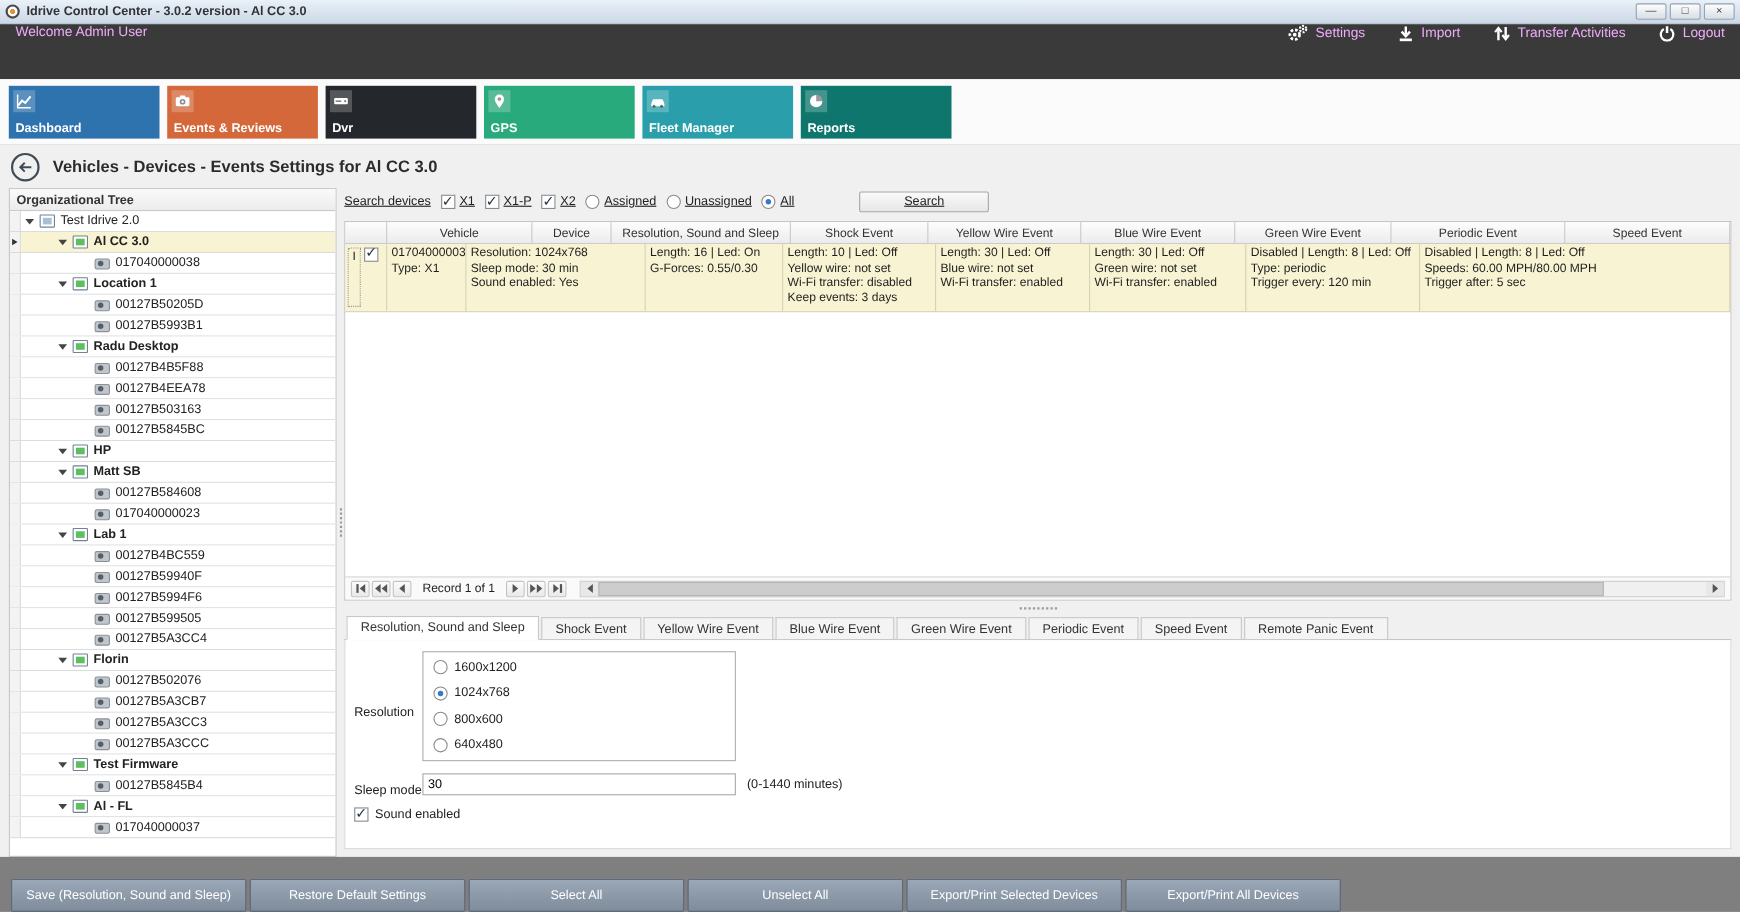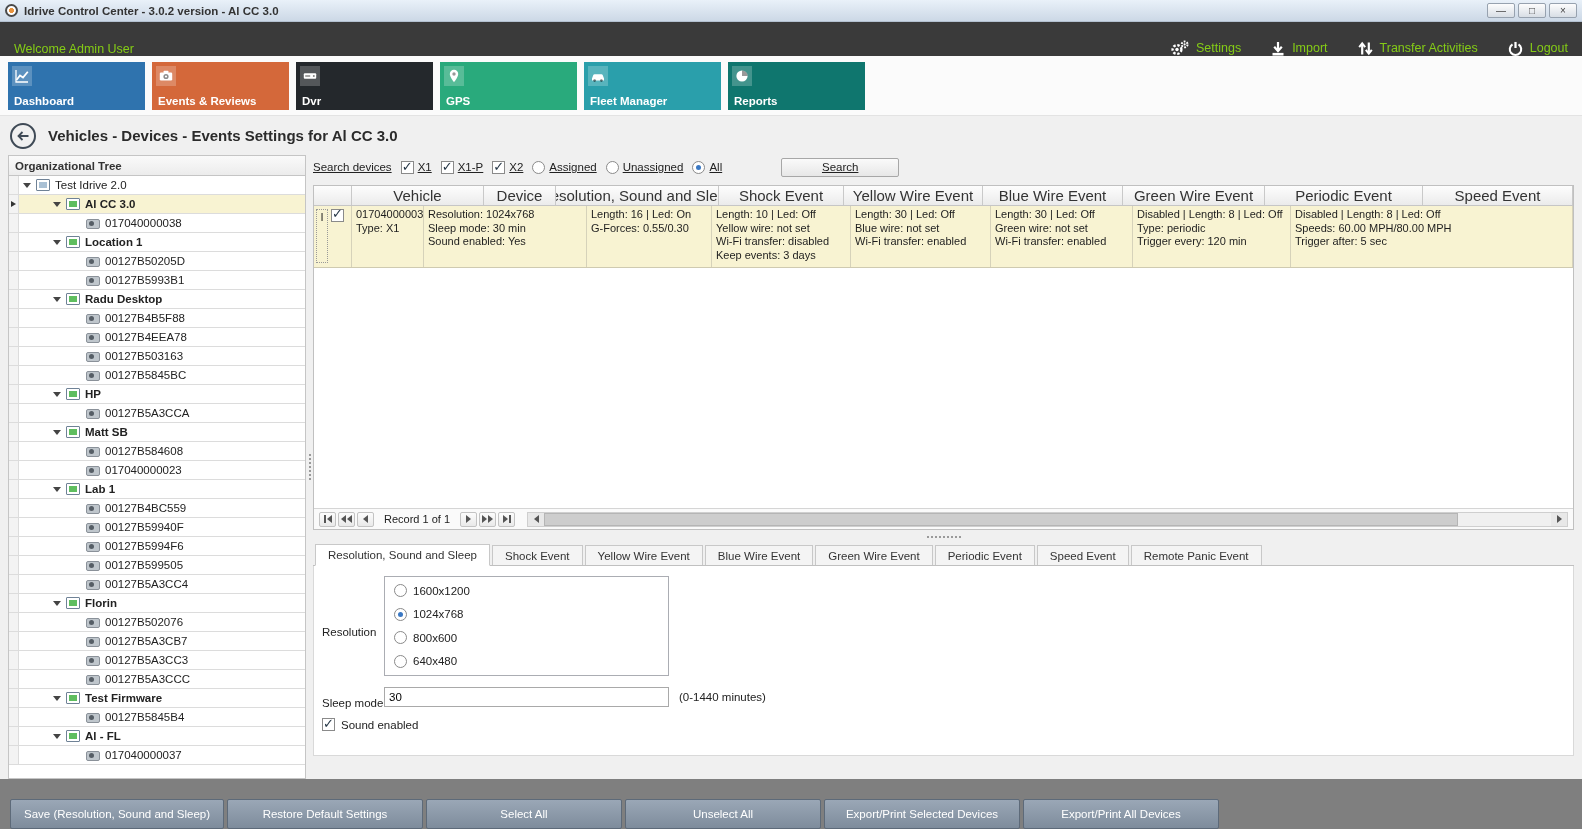--- a/index.html
+++ b/index.html
@@ -10,21 +10,21 @@
   
   .titlebar { height:22px; flex:none; background:linear-gradient(#e9f1f9,#ccd8e6); border-bottom:1px solid #b3c0d0;
               display:flex; align-items:center; padding:0 5px; }
   .app-icon { width:13px; height:13px; border-radius:50%; border:2px solid #4a4a4a; background:radial-gradient(circle,#e8923c 0 35%,#fff 40%); margin-right:6px; flex:none; }
   .win-title { font-size:11.5px; font-weight:bold; color:#333; flex:1; white-space:nowrap; }
   .win-btns { display:flex; gap:3px; }
   .win-btn { width:28px; height:15px; border:1px solid #97a2af; border-radius:2px; background:linear-gradient(#fdfdfd,#d8dee5);
              font-size:10px; line-height:12px; color:#444; display:flex; align-items:center; justify-content:center; }
 
   
-  .topbar { height:34px; flex:none; background:#3a3a3a; display:flex; align-items:flex-end; padding:0 14px; color:#84cc16; }
+  .topbar { height:50px; flex:none; background:#3a3a3a; display:flex; align-items:flex-start; padding:0 14px; color:#f0abfc; }
   .welcome { font-size:12.5px; }
   .top-actions { margin-left:auto; display:flex; align-items:center; gap:30px; }
   .top-item { display:flex; align-items:center; gap:7px; font-size:12.5px; cursor:default; }
 
   
   .tiles { height:60px; flex:none; background:#fbfbfb; border-bottom:1px solid #e3e3e3; display:flex; gap:7px; padding:6px 0 6px 8px; }
   .tile { width:137px; height:48px; position:relative; color:#fff; flex:none; }
   .tile-ico { position:absolute; left:4px; top:4px; width:20px; height:20px; background:rgba(255,255,255,.22);
               display:flex; align-items:center; justify-content:center; }
   .tile-label { position:absolute; left:6px; bottom:3px; font-size:11.5px; font-weight:bold; white-space:nowrap; }
@@ -71,21 +71,21 @@
   .cb[data-checked="true"]::after { content:"\2713"; position:absolute; left:0px; top:-3px; font-size:13px; font-weight:bold; color:#253646; }
   .rb { width:13px; height:13px; border:1px solid #8a8a8a; border-radius:50%; background:#fff; display:inline-block; position:relative; flex:none; }
   .rb[data-checked="true"]::after { content:""; position:absolute; inset:3px; border-radius:50%; background:#3a78c3; }
   .search-btn { width:118px; height:19px; margin-left:50px; border:1px solid #a7a7a7; border-radius:2px;
                 background:linear-gradient(#fafafa,#e7e7e7); font-size:11.5px; font-family:inherit; color:#222; }
 
   
   .grid { height:345px; flex:none; border:1px solid #c0c0c0; background:#fff; display:flex; flex-direction:column; min-width:0; }
   .g-head { display:flex; height:20px; flex:none; background:linear-gradient(#fdfdfd,#ebebeb); border-bottom:1px solid #c6c6c6; }
   .gh { border-right:1px solid #c9c9c9; display:flex; align-items:center; justify-content:center;
-        font-size:15px; color:#333; white-space:nowrap; overflow:hidden; }
+        font-size:11px; color:#333; white-space:nowrap; overflow:hidden; }
   .c0 { flex:0 0 38px; } .c1 { flex:0 0 132px; } .c2 { flex:0 0 72px; } .c3 { flex:0 0 163px; } .c4 { flex:0 0 125px; }
   .c5 { flex:0 0 139px; } .c6 { flex:0 0 140px; } .c7 { flex:0 0 142px; } .c8 { flex:0 0 158px; } .c9 { flex:1 1 auto; min-width:0; }
   .g-row { display:flex; height:62px; flex:none; background:#f8f3d2; border-bottom:1px solid #cfcab0; }
   .gd { border-right:1px solid #d6d2ba; font-size:11px; line-height:13.5px; padding:2px 4px; white-space:pre; overflow:hidden; color:#1e1e1e; }
   .gd.c0 { display:flex; align-items:flex-start; gap:3px; padding:3px 2px; }
   .ind-i { width:12px; height:54px; border:1px dotted #999; font-size:11px; display:flex; justify-content:center; padding-top:1px; flex:none; }
   .g-body { flex:1; background:#fff; }
   .g-nav { height:21px; flex:none; display:flex; align-items:center; gap:2px; background:#fafafa; border-top:1px solid #d5d5d5; padding:0 5px; }
   .nvb { height:15px; min-width:17px; display:flex; align-items:center; justify-content:center; gap:1px;
          border:1px solid #c3c3c3; background:linear-gradient(#fcfcfc,#e9e9e9); border-radius:2px; }
@@ -356,28 +356,20 @@
 
           <div class="tree-row" data-type="group" data-level="1">
             <span class="t-ind"></span>
             <span class="t-body">
               <i class="t-arrow"></i>
               <i class="t-icon"></i>
               <span class="t-label">HP</span>
             </span>
           </div>
 
-          <div class="tree-row" data-type="device" data-level="2">
-            <span class="t-ind"></span>
-            <span class="t-body">
-
-              <i class="t-icon"></i>
-              <span class="t-label">00127B5A3CCA</span>
-            </span>
-          </div>
 
           <div class="tree-row" data-type="group" data-level="1">
             <span class="t-ind"></span>
             <span class="t-body">
               <i class="t-arrow"></i>
               <i class="t-icon"></i>
               <span class="t-label">Matt SB</span>
             </span>
           </div>
 

